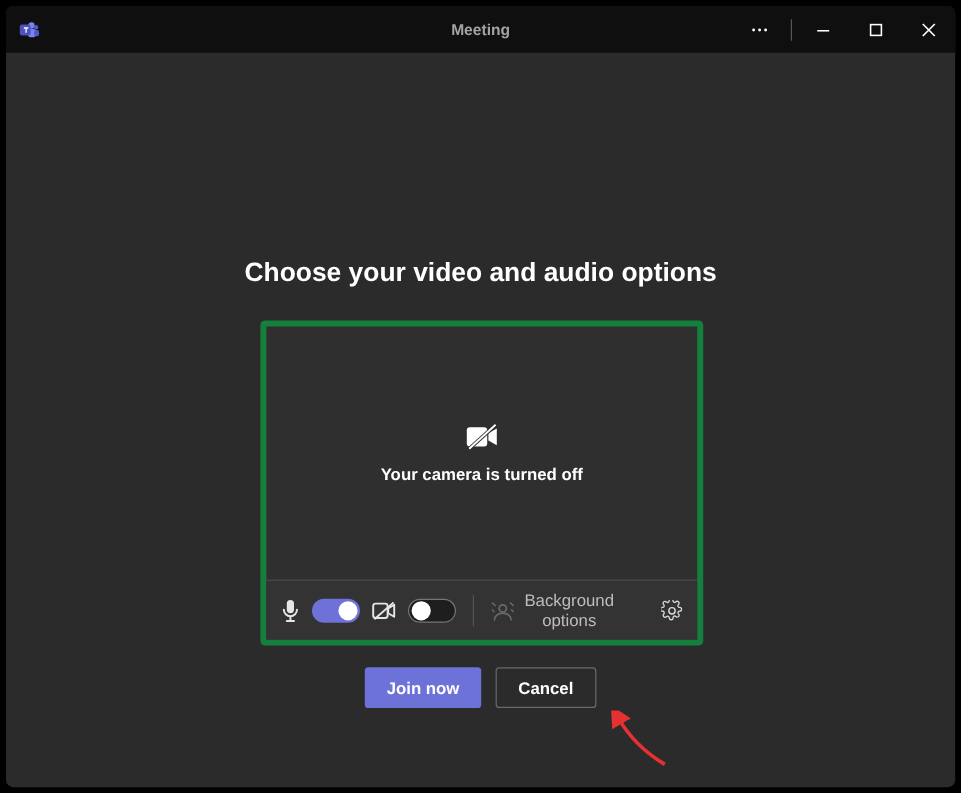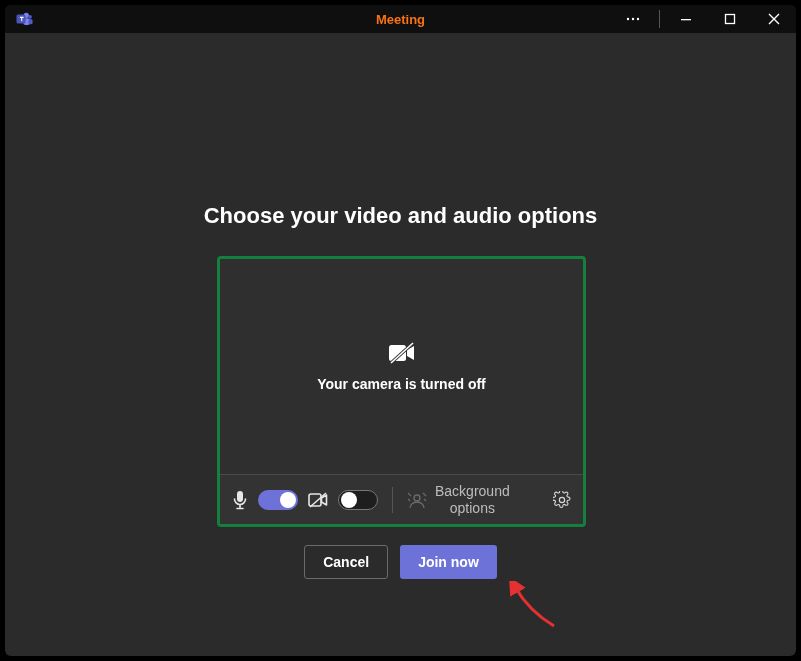--- a/index.html
+++ b/index.html
@@ -11,25 +11,25 @@
     overflow: hidden;
   }
   .window {
     position: absolute; inset: 5px;
     background: #2b2b2b;
     border-radius: 6px;
     display: flex; flex-direction: column;
   }
   
   .titlebar {
-    height: 28px;
+    height: 39px;
     background: #0f0f0f;
     border-radius: 6px 6px 0 0;
     display: flex; align-items: center;
-    color: #f97316;
+    color: #a3a3a3;
     position: relative;
   }
   .titlebar .app-icon {
     width: 18px; height: 18px;
     margin-left: 10px;
     display: flex; align-items: center; justify-content: center;
   }
   .titlebar .title {
     position: absolute; left: 0; right: 0;
     text-align: center;
@@ -57,21 +57,21 @@
     position: absolute; top: 126px; left: 0; right: 0;
     text-align: center;
     font-size: 22px; font-weight: 700; margin-top: 44px;
   }
 
   
   .card {
     position: absolute;
     left: 212px; top: 223px;
     width: 369px; height: 271px;
-    border: 3px solid #15803d;
+    border: 5px solid #15803d;
     border-radius: 4px;
     background: #2f2f2f;
     display: flex; flex-direction: column;
   }
   .preview {
     flex: 1;
     display: flex; flex-direction: column;
     align-items: center; justify-content: center;
     gap: 12px;
   }
@@ -242,22 +242,22 @@
         <span class="icon gear">
           <svg width="18" height="18" viewBox="0 0 24 24">
             <path fill="none" stroke="#d8d8d8" stroke-width="1.6" d="M12 8.5A3.5 3.5 0 1 1 8.5 12 3.5 3.5 0 0 1 12 8.5Z"></path>
             <path fill="none" stroke="#d8d8d8" stroke-width="1.6" d="M19.4 13.5a1.9 1.9 0 0 0 .38 2.1l.07.07a2.3 2.3 0 1 1-3.25 3.25l-.07-.07a1.9 1.9 0 0 0-2.1-.38 1.9 1.9 0 0 0-1.15 1.74V20.5a2.3 2.3 0 0 1-4.6 0v-.12a1.9 1.9 0 0 0-1.24-1.74 1.9 1.9 0 0 0-2.1.38l-.07.07A2.3 2.3 0 1 1 2 15.84l.07-.07a1.9 1.9 0 0 0 .38-2.1A1.9 1.9 0 0 0 .71 12.5H.5a2.3 2.3 0 0 1 0-4.6h.12A1.9 1.9 0 0 0 2.36 6.66a1.9 1.9 0 0 0-.38-2.1l-.07-.07A2.3 2.3 0 1 1 5.16 1.24l.07.07a1.9 1.9 0 0 0 2.1.38h.09A1.9 1.9 0 0 0 8.57-.05V-.26a2.3 2.3 0 0 1 4.6 0v.12A1.9 1.9 0 0 0 14.32 1.6a1.9 1.9 0 0 0 2.1-.38l.07-.07a2.3 2.3 0 1 1 3.25 3.25l-.07.07a1.9 1.9 0 0 0-.38 2.1v.09a1.9 1.9 0 0 0 1.74 1.15h.21a2.3 2.3 0 0 1 0 4.6h-.12a1.9 1.9 0 0 0-1.74 1.15Z" transform="translate(1 1) scale(0.92)"></path>
           </svg>
         </span>
       </div>
     </div>
 
     <div class="btn-row">
+      <div class="btn primary">Join now</div>
       <div class="btn secondary">Cancel</div>
-      <div class="btn primary">Join now</div>
     </div>
 
     <svg class="arrow" viewBox="0 0 50 50">
       <defs>
         <marker id="ah" markerWidth="8" markerHeight="8" refX="2" refY="3" orient="auto">
           <path d="M0,0 L6,3 L0,6 Z" fill="#e53131"></path>
         </marker>
       </defs>
       <path d="M45 45 Q20 30 6 6" fill="none" stroke="#e53131" stroke-width="3" marker-end="url(#ah)"></path>
     </svg>

